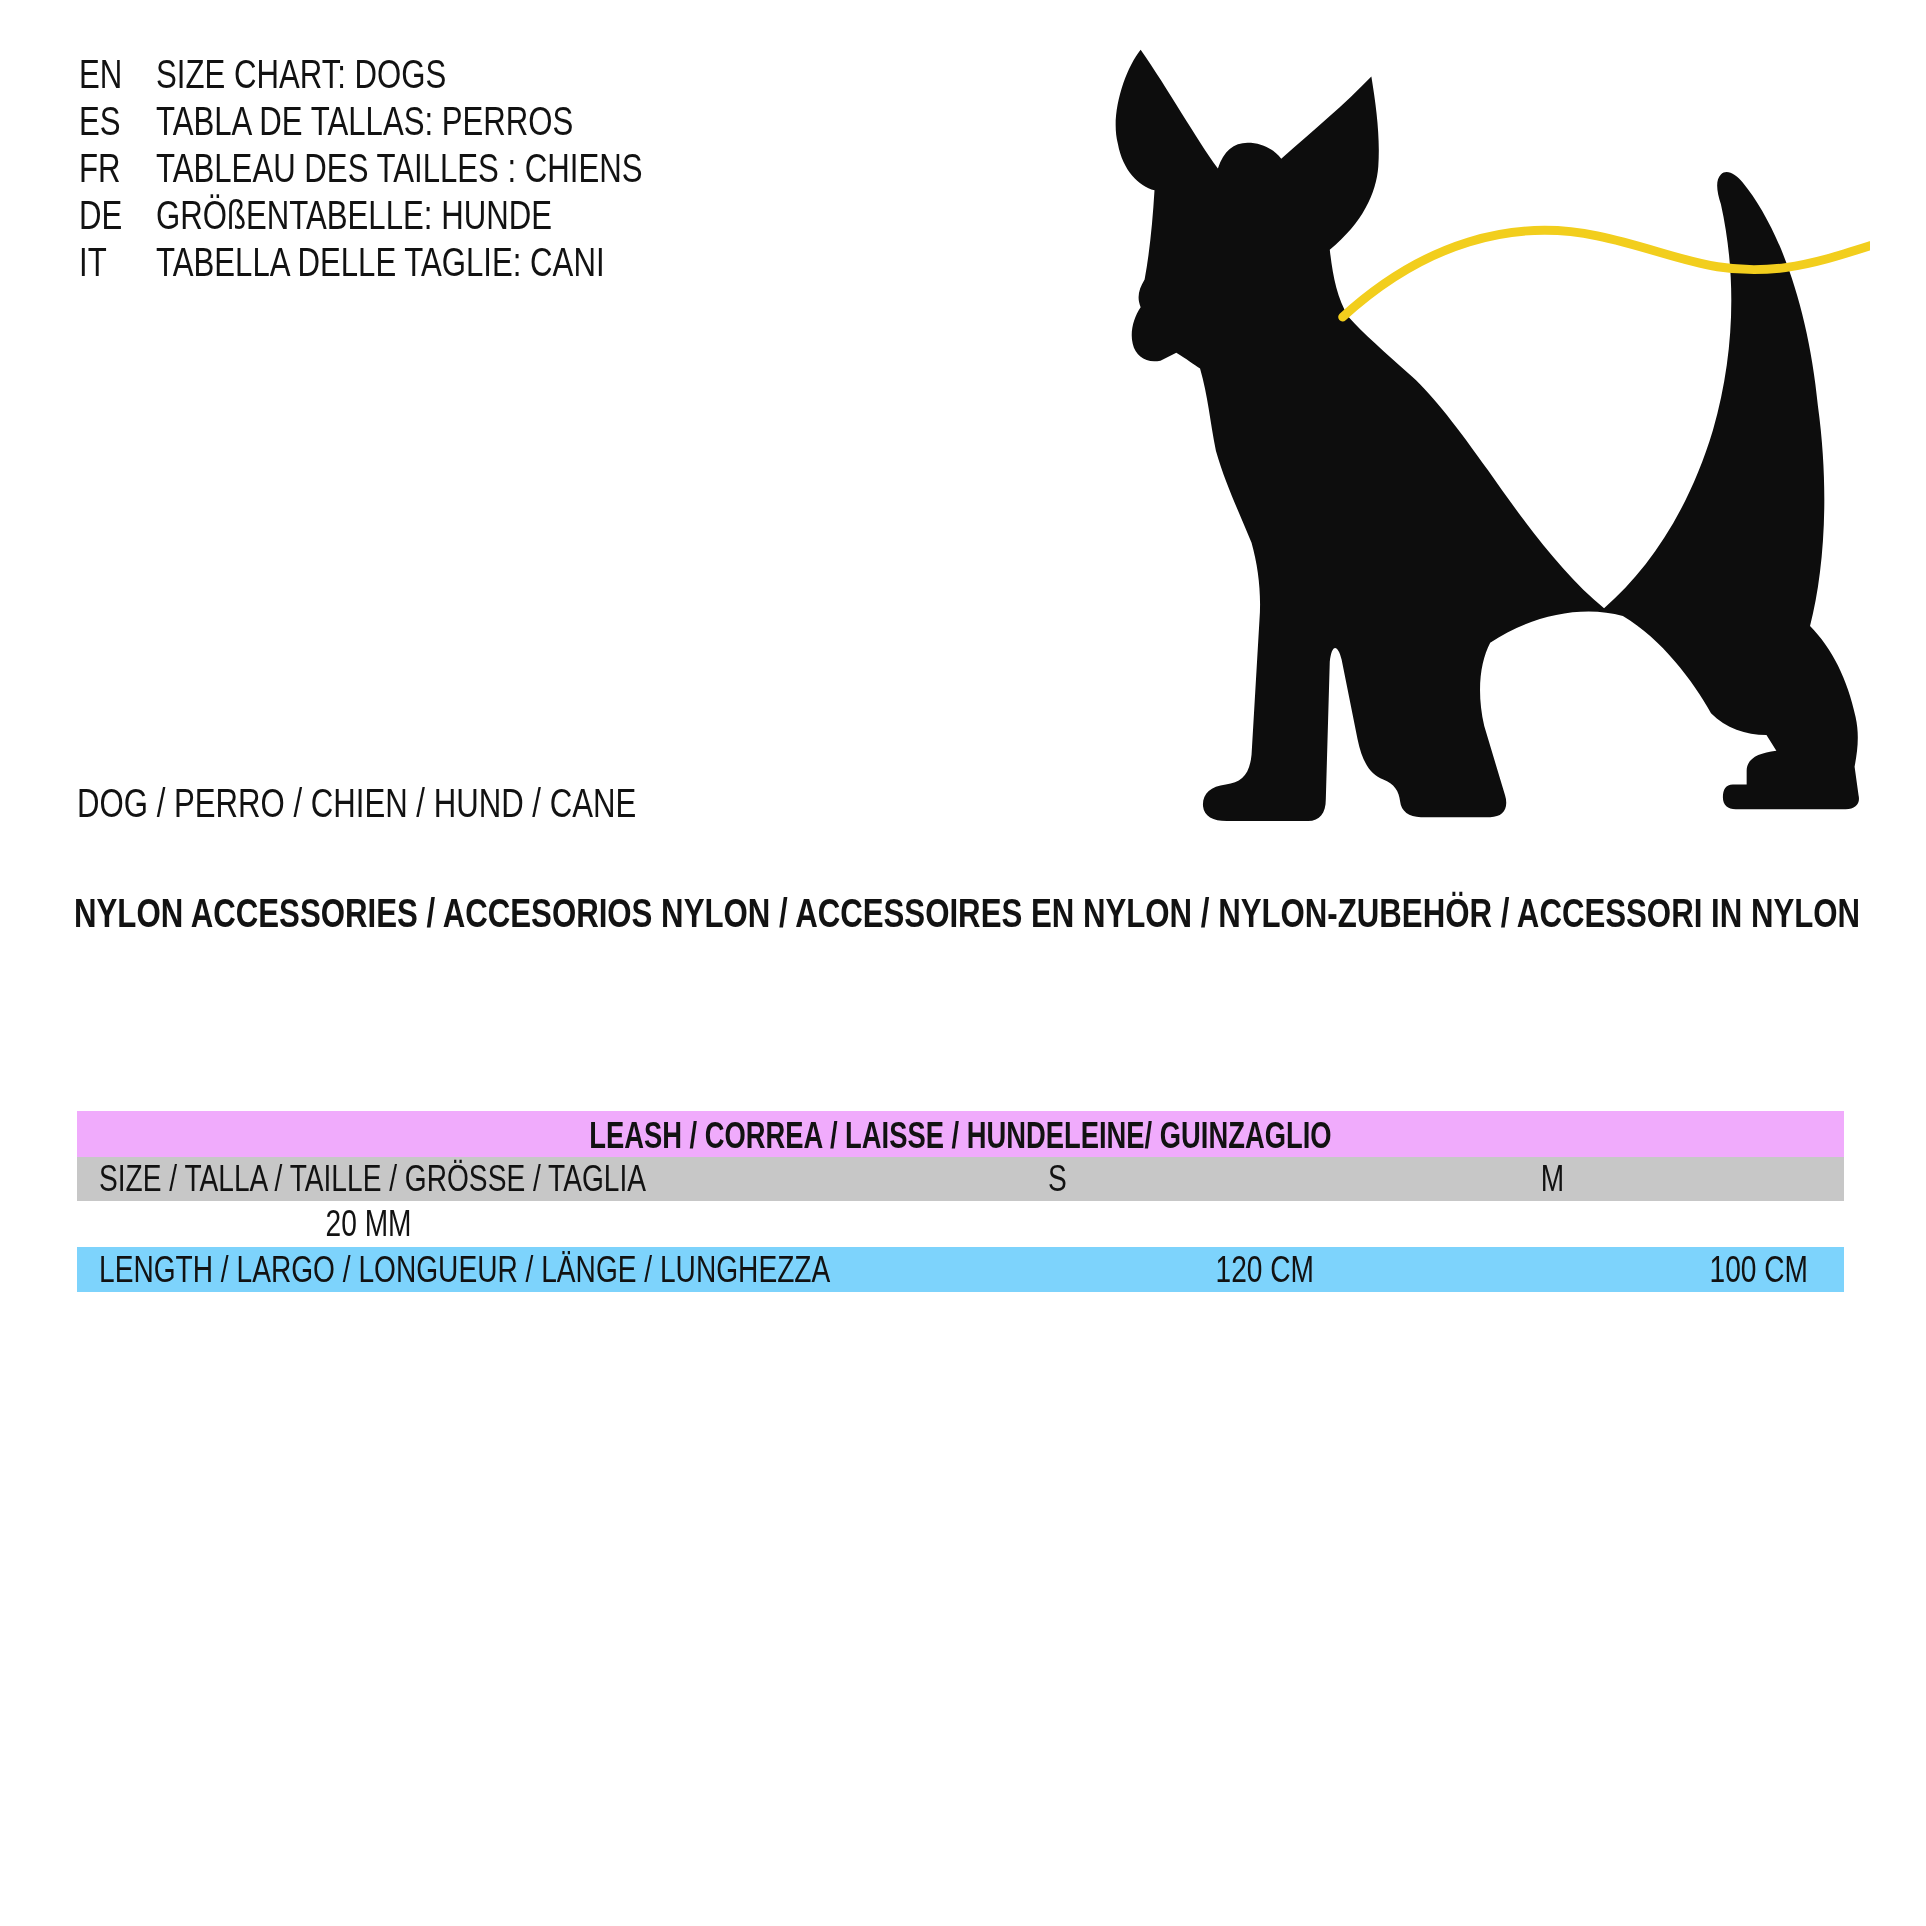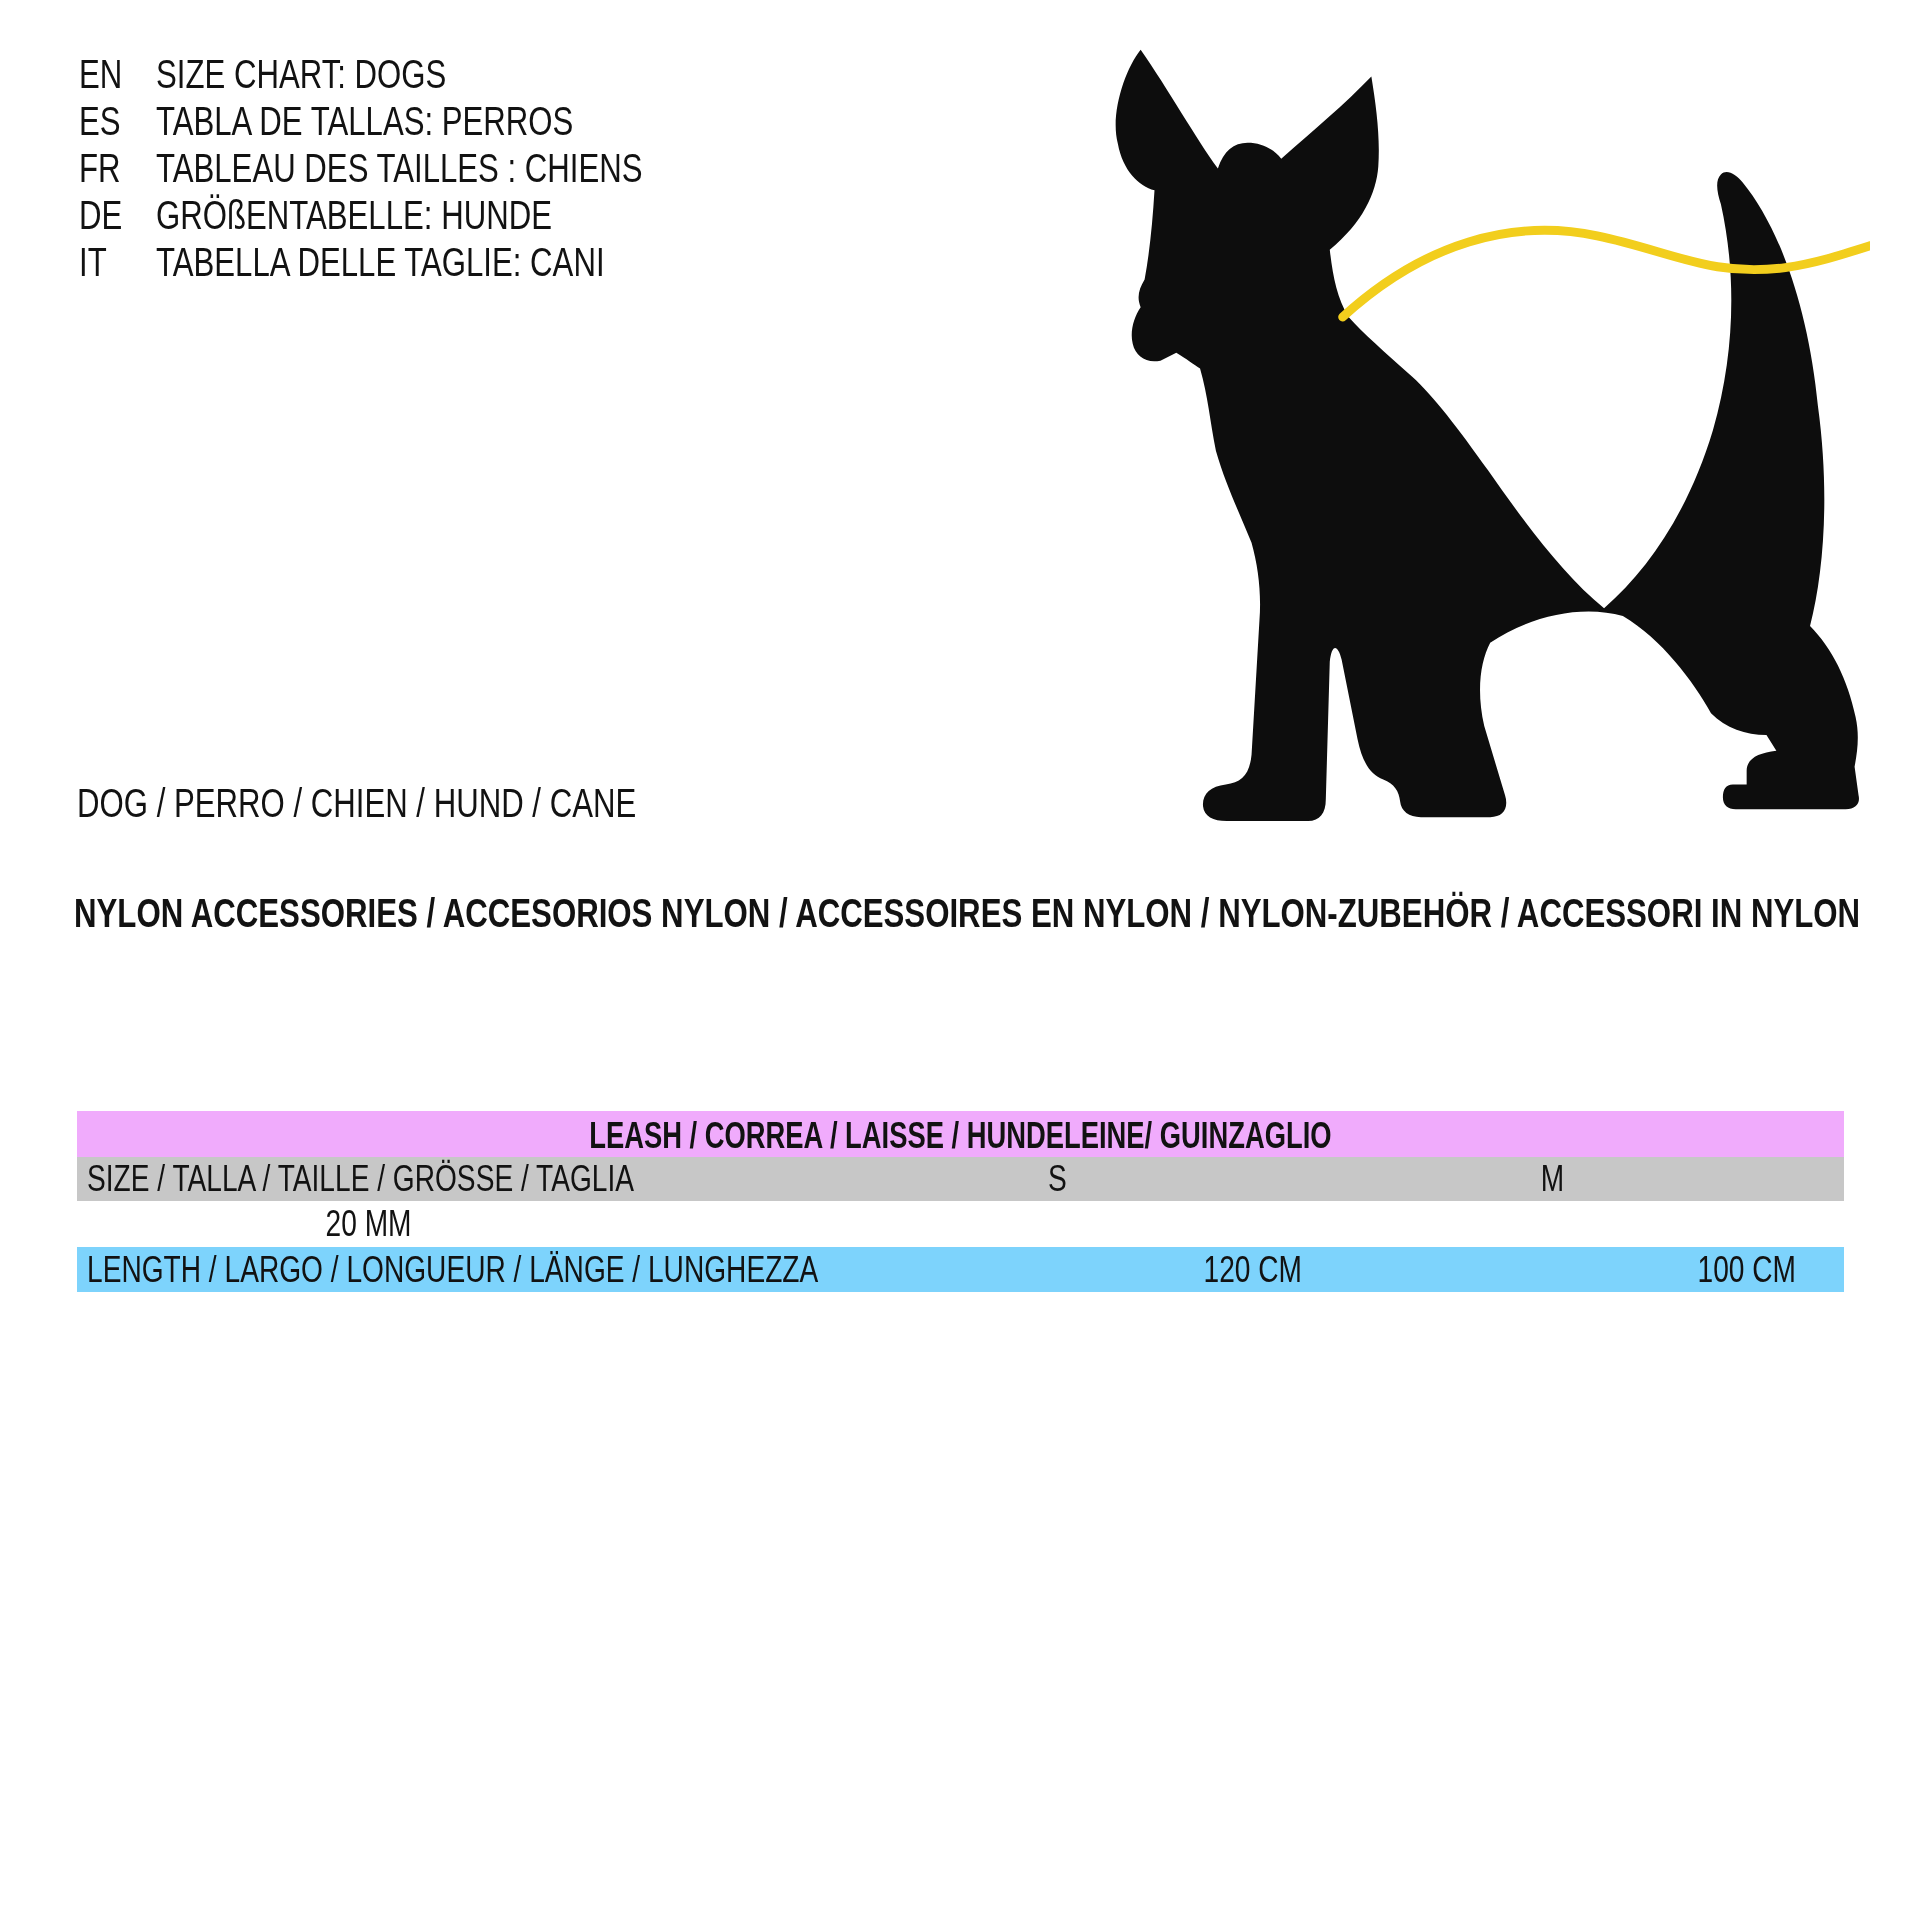--- a/index.html
+++ b/index.html
@@ -58,21 +58,21 @@
   }
   .st-header{
     height:46px;background:#f0abfc;
     display:flex;align-items:flex-end;justify-content:center;
     font-size:36px;font-weight:700;
   }
   .st-row{display:flex;align-items:center;font-size:37px;font-weight:400;}
   .st-row.gray{background:#C7C7C7;height:44px;}
   .st-row.white{background:#ffffff;height:46px;}
   .st-row.light{background:#7dd3fc;height:45px;}
-  .st-label{flex:0 0 44%;padding-left:10px;box-sizing:border-box;}
+  .st-label{flex:0 0 44%;padding-left:22px;box-sizing:border-box;}
   .st-col-s{flex:0 0 23%;text-align:center;}
   .st-col-m{flex:0 0 33%;text-align:center;}
 </style>
 </head>
 <body>
 
 <div class="canvas">
 
   <div class="lang-list">
     <div class="lang-row">

